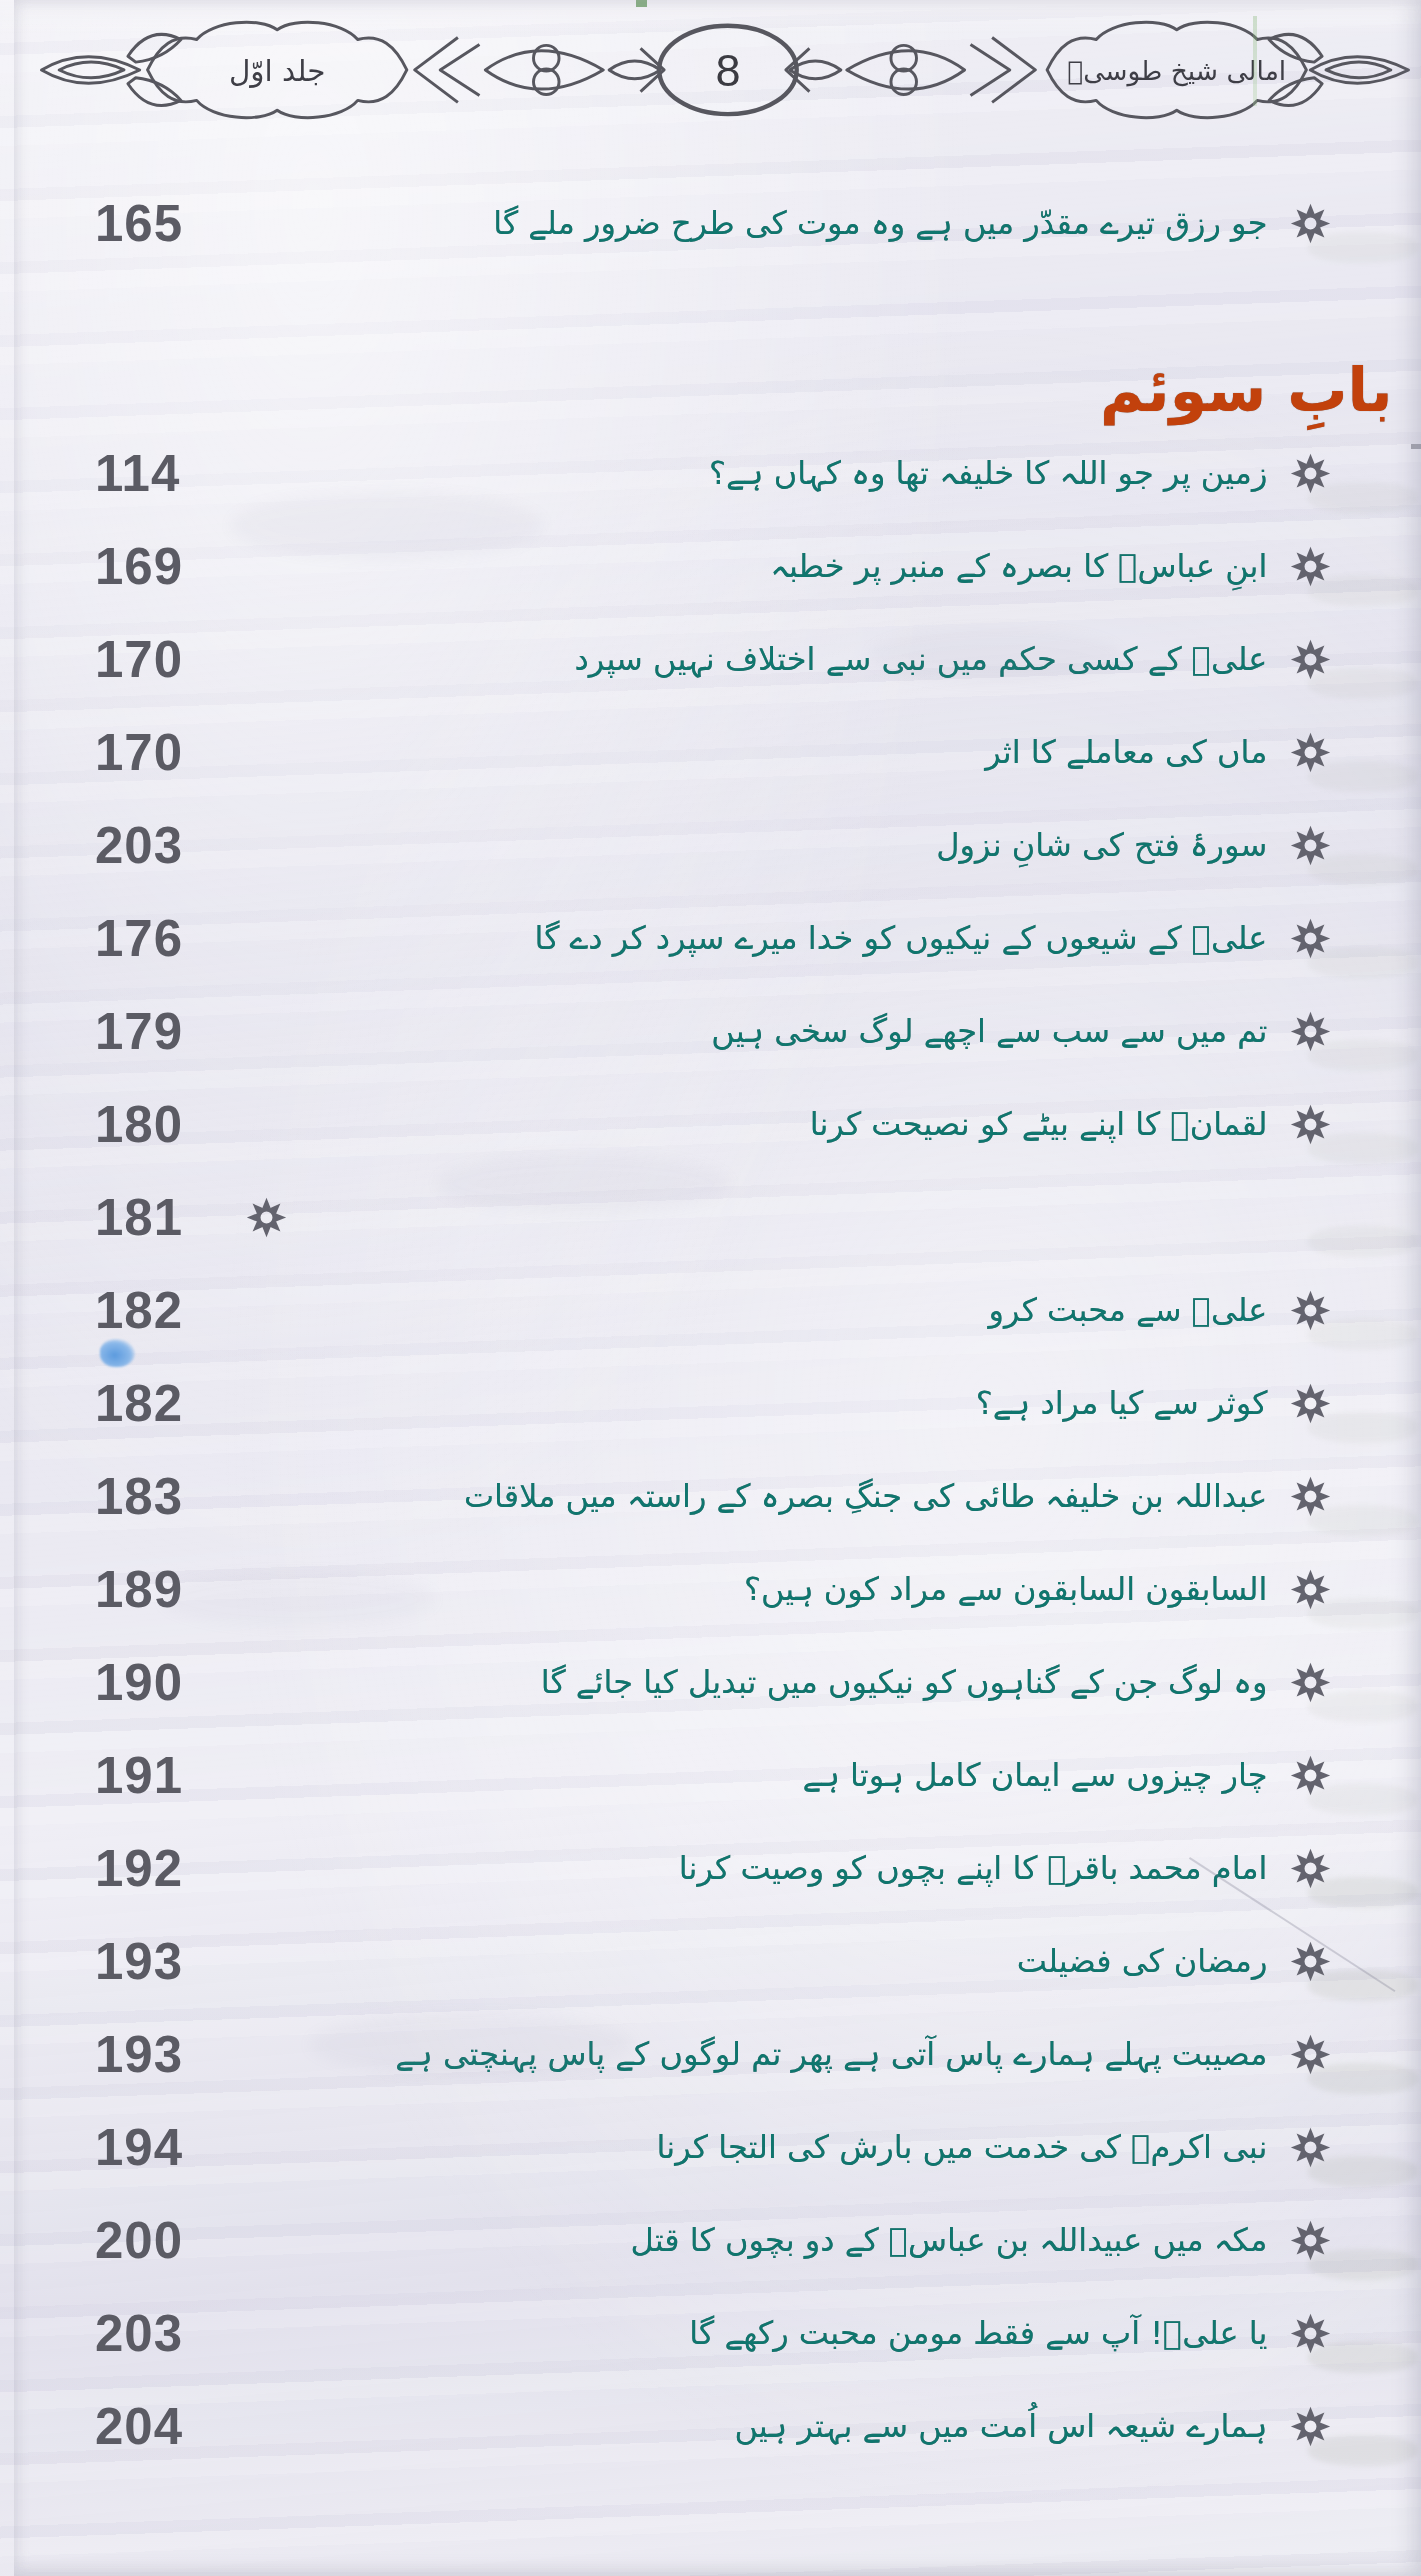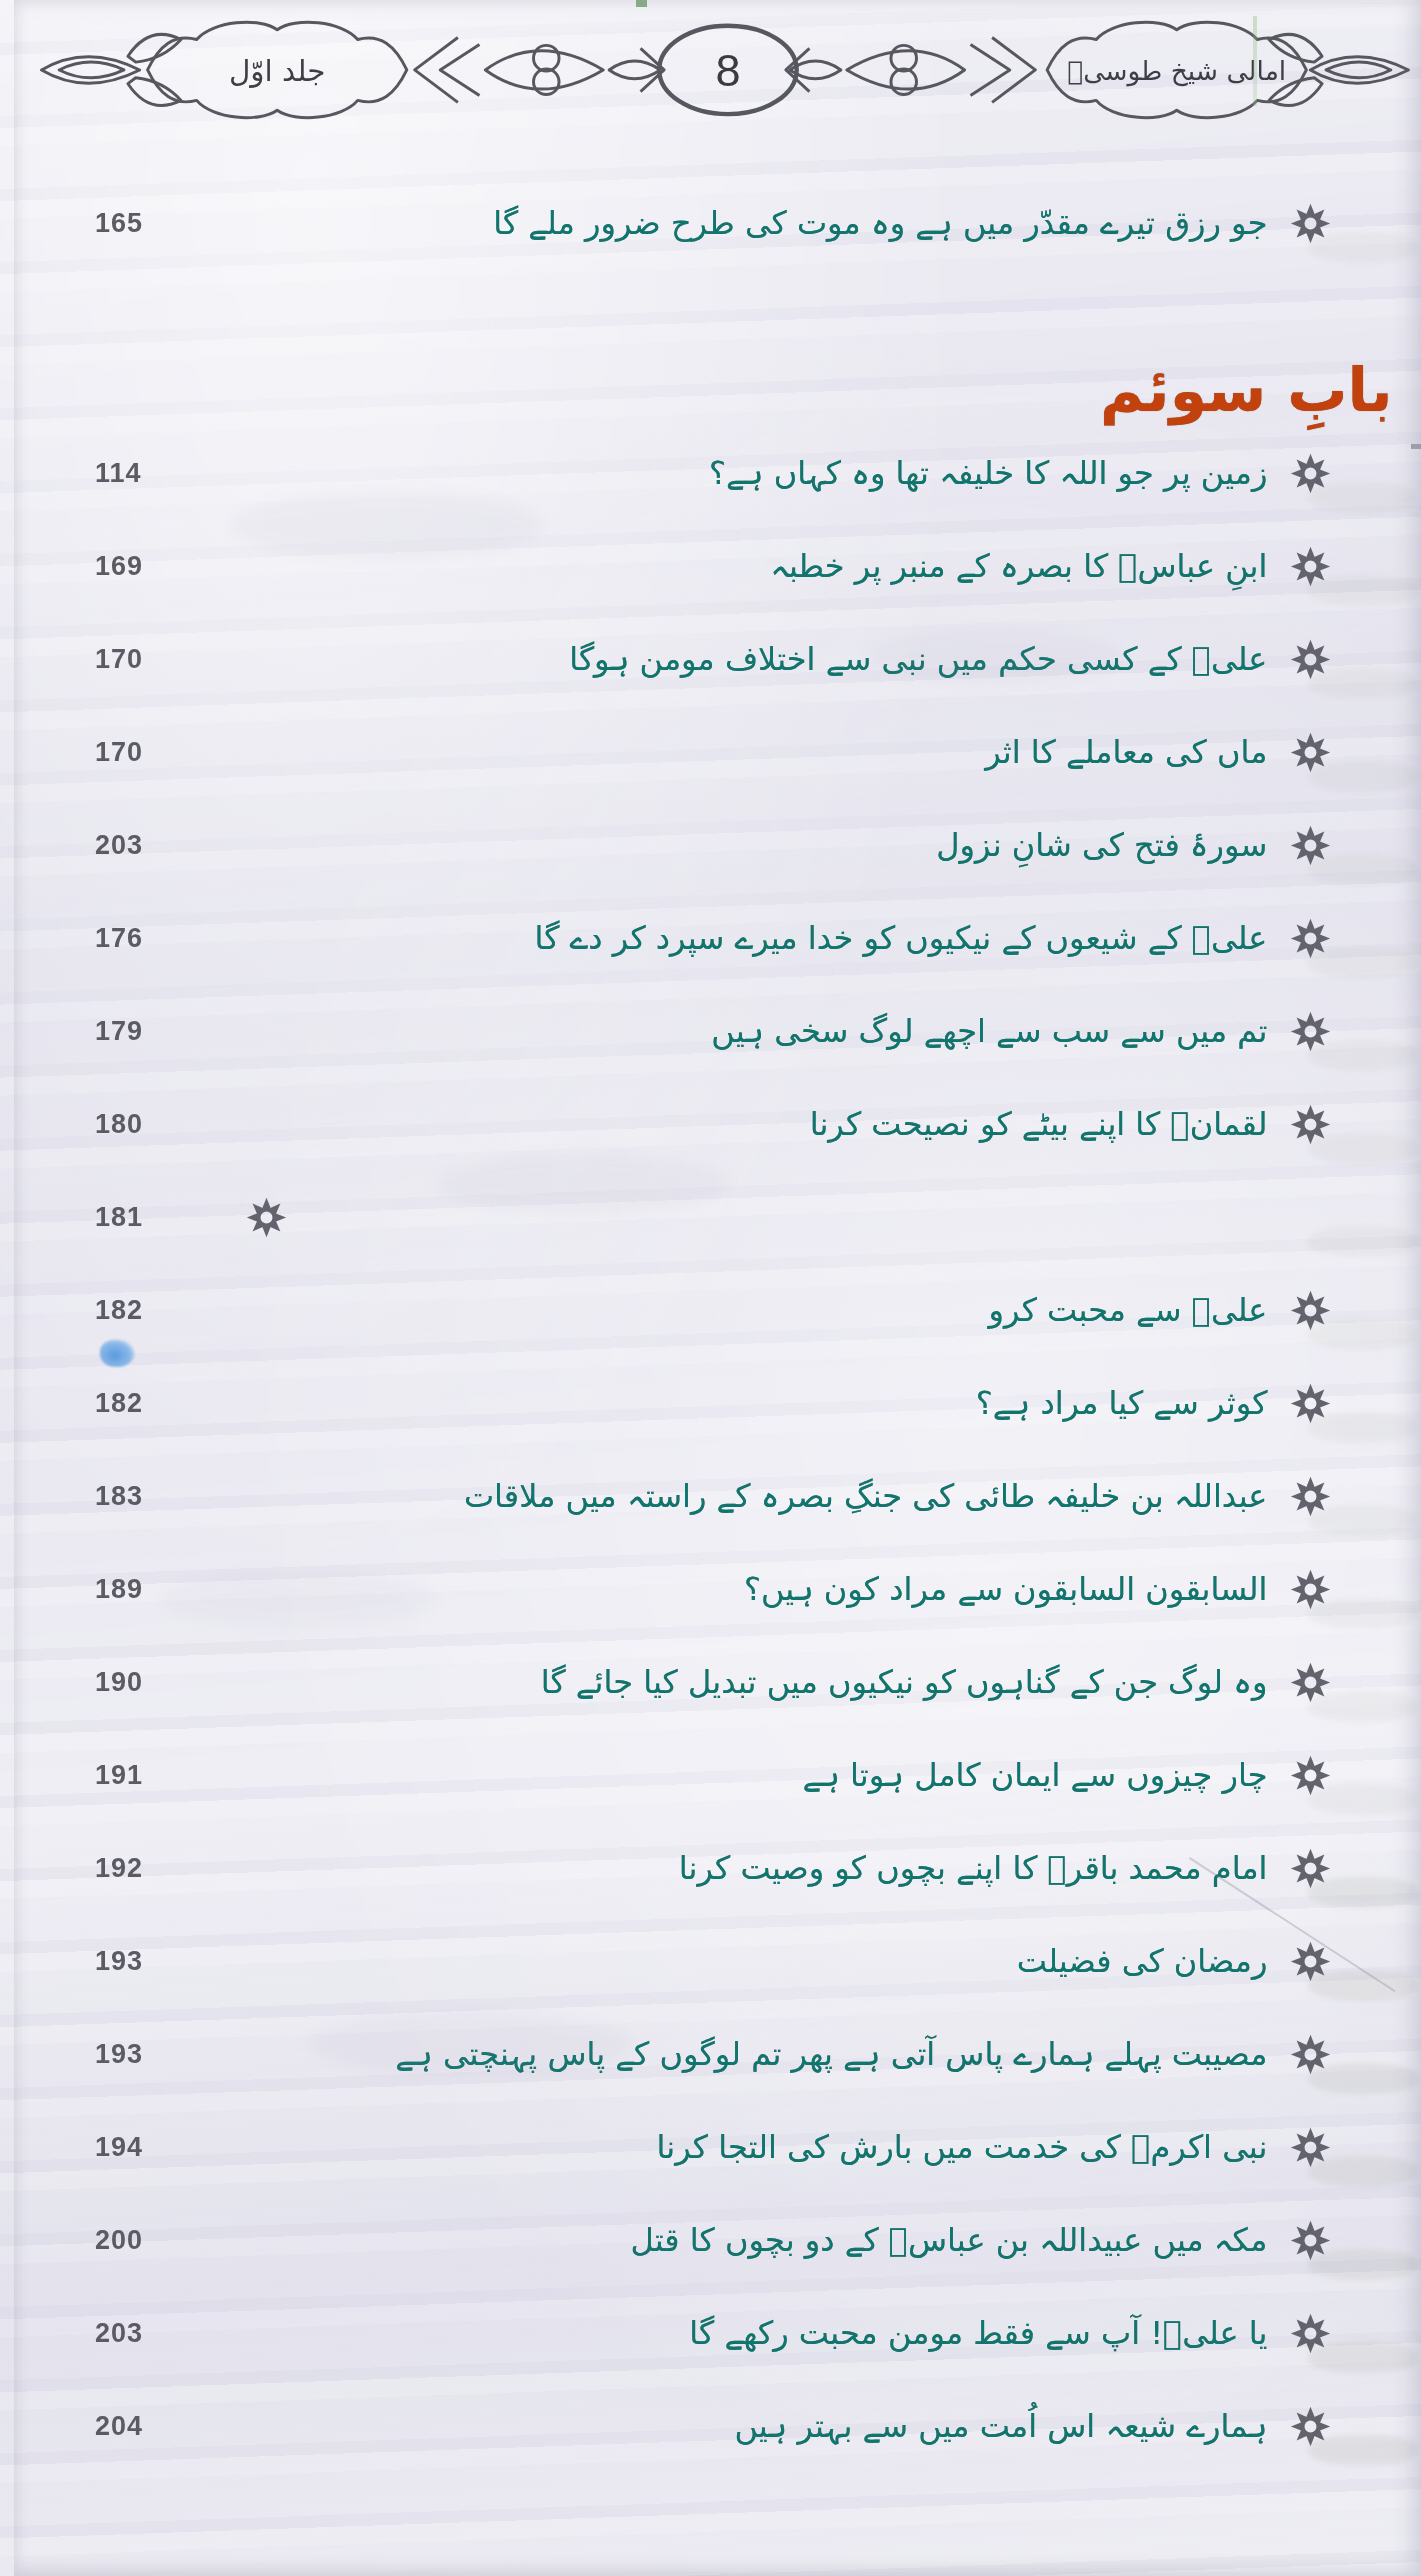--- a/index.html
+++ b/index.html
@@ -18,21 +18,21 @@
   .page::after{content:"";position:absolute;inset:0;pointer-events:none;
     box-shadow:inset -11.8px 0 19.6px rgba(138,138,160,.22),inset 4.9px 0 11.8px rgba(160,160,178,.10),inset 0 -7.9px 15.7px rgba(150,150,168,.12);}
   
   .banner{position:absolute;top:7.9px;left:0;width:1422px;height:118px;}
   
   .toc{position:absolute;top:177px;left:0;right:0;}
   .row{position:relative;height:93px;display:flex;align-items:center;}
   .num{
     padding-left:81px;width:128px;flex:none;
     font-family:"Liberation Sans",sans-serif;font-weight:bold;
-    font-size:27px;color:#5b5b64;letter-spacing:1px;
+    font-size:51px;color:#5b5b64;letter-spacing:1px;
   }
   .title{
     margin-left:auto;direction:rtl;unicode-bidi:isolate;text-align:right;
     font-size:32px;color:#0f766e;white-space:nowrap;line-height:1.1;
     text-shadow:0 0 0.6px rgba(45,44,51,.55);
   }
   .star{width:43px;height:43px;flex:none;margin-left:21.6px;margin-right:90px;}
   .ghost{position:absolute;right:3.9px;top:55px;width:110px;height:31px;border-radius:45%;
     background:#8d9480;opacity:.07;filter:blur(2.9px);pointer-events:none;}
   .row:nth-child(n+18) .ghost{opacity:.12;}
@@ -154,21 +154,21 @@
         <polygon points="23,2 18.4,13.5 27.6,13.5" transform="rotate(270 23 23)"></polygon>
         <polygon points="23,2 18.4,13.5 27.6,13.5" transform="rotate(315 23 23)"></polygon>
       </g>
       <circle cx="23" cy="23" r="8.6" fill="none" stroke="#63636e" stroke-width="4.4"></circle>
     </svg>
     <i class="ghost"></i>
   </div>
 
   <div class="row">
     <span class="num">170</span>
-    <span class="title">علیؑ کے کسی حکم میں نبی سے اختلاف مومن ہوگا</span>
+    <span class="title">علیؑ کے کسی حکم میں نبی سے اختلاف نہیں سپرد</span>
     <svg class="star" viewBox="0 0 46 46">
       <g fill="#63636e">
         <polygon points="23,2 18.4,13.5 27.6,13.5"></polygon>
         <polygon points="23,2 18.4,13.5 27.6,13.5" transform="rotate(45 23 23)"></polygon>
         <polygon points="23,2 18.4,13.5 27.6,13.5" transform="rotate(90 23 23)"></polygon>
         <polygon points="23,2 18.4,13.5 27.6,13.5" transform="rotate(135 23 23)"></polygon>
         <polygon points="23,2 18.4,13.5 27.6,13.5" transform="rotate(180 23 23)"></polygon>
         <polygon points="23,2 18.4,13.5 27.6,13.5" transform="rotate(225 23 23)"></polygon>
         <polygon points="23,2 18.4,13.5 27.6,13.5" transform="rotate(270 23 23)"></polygon>
         <polygon points="23,2 18.4,13.5 27.6,13.5" transform="rotate(315 23 23)"></polygon>

